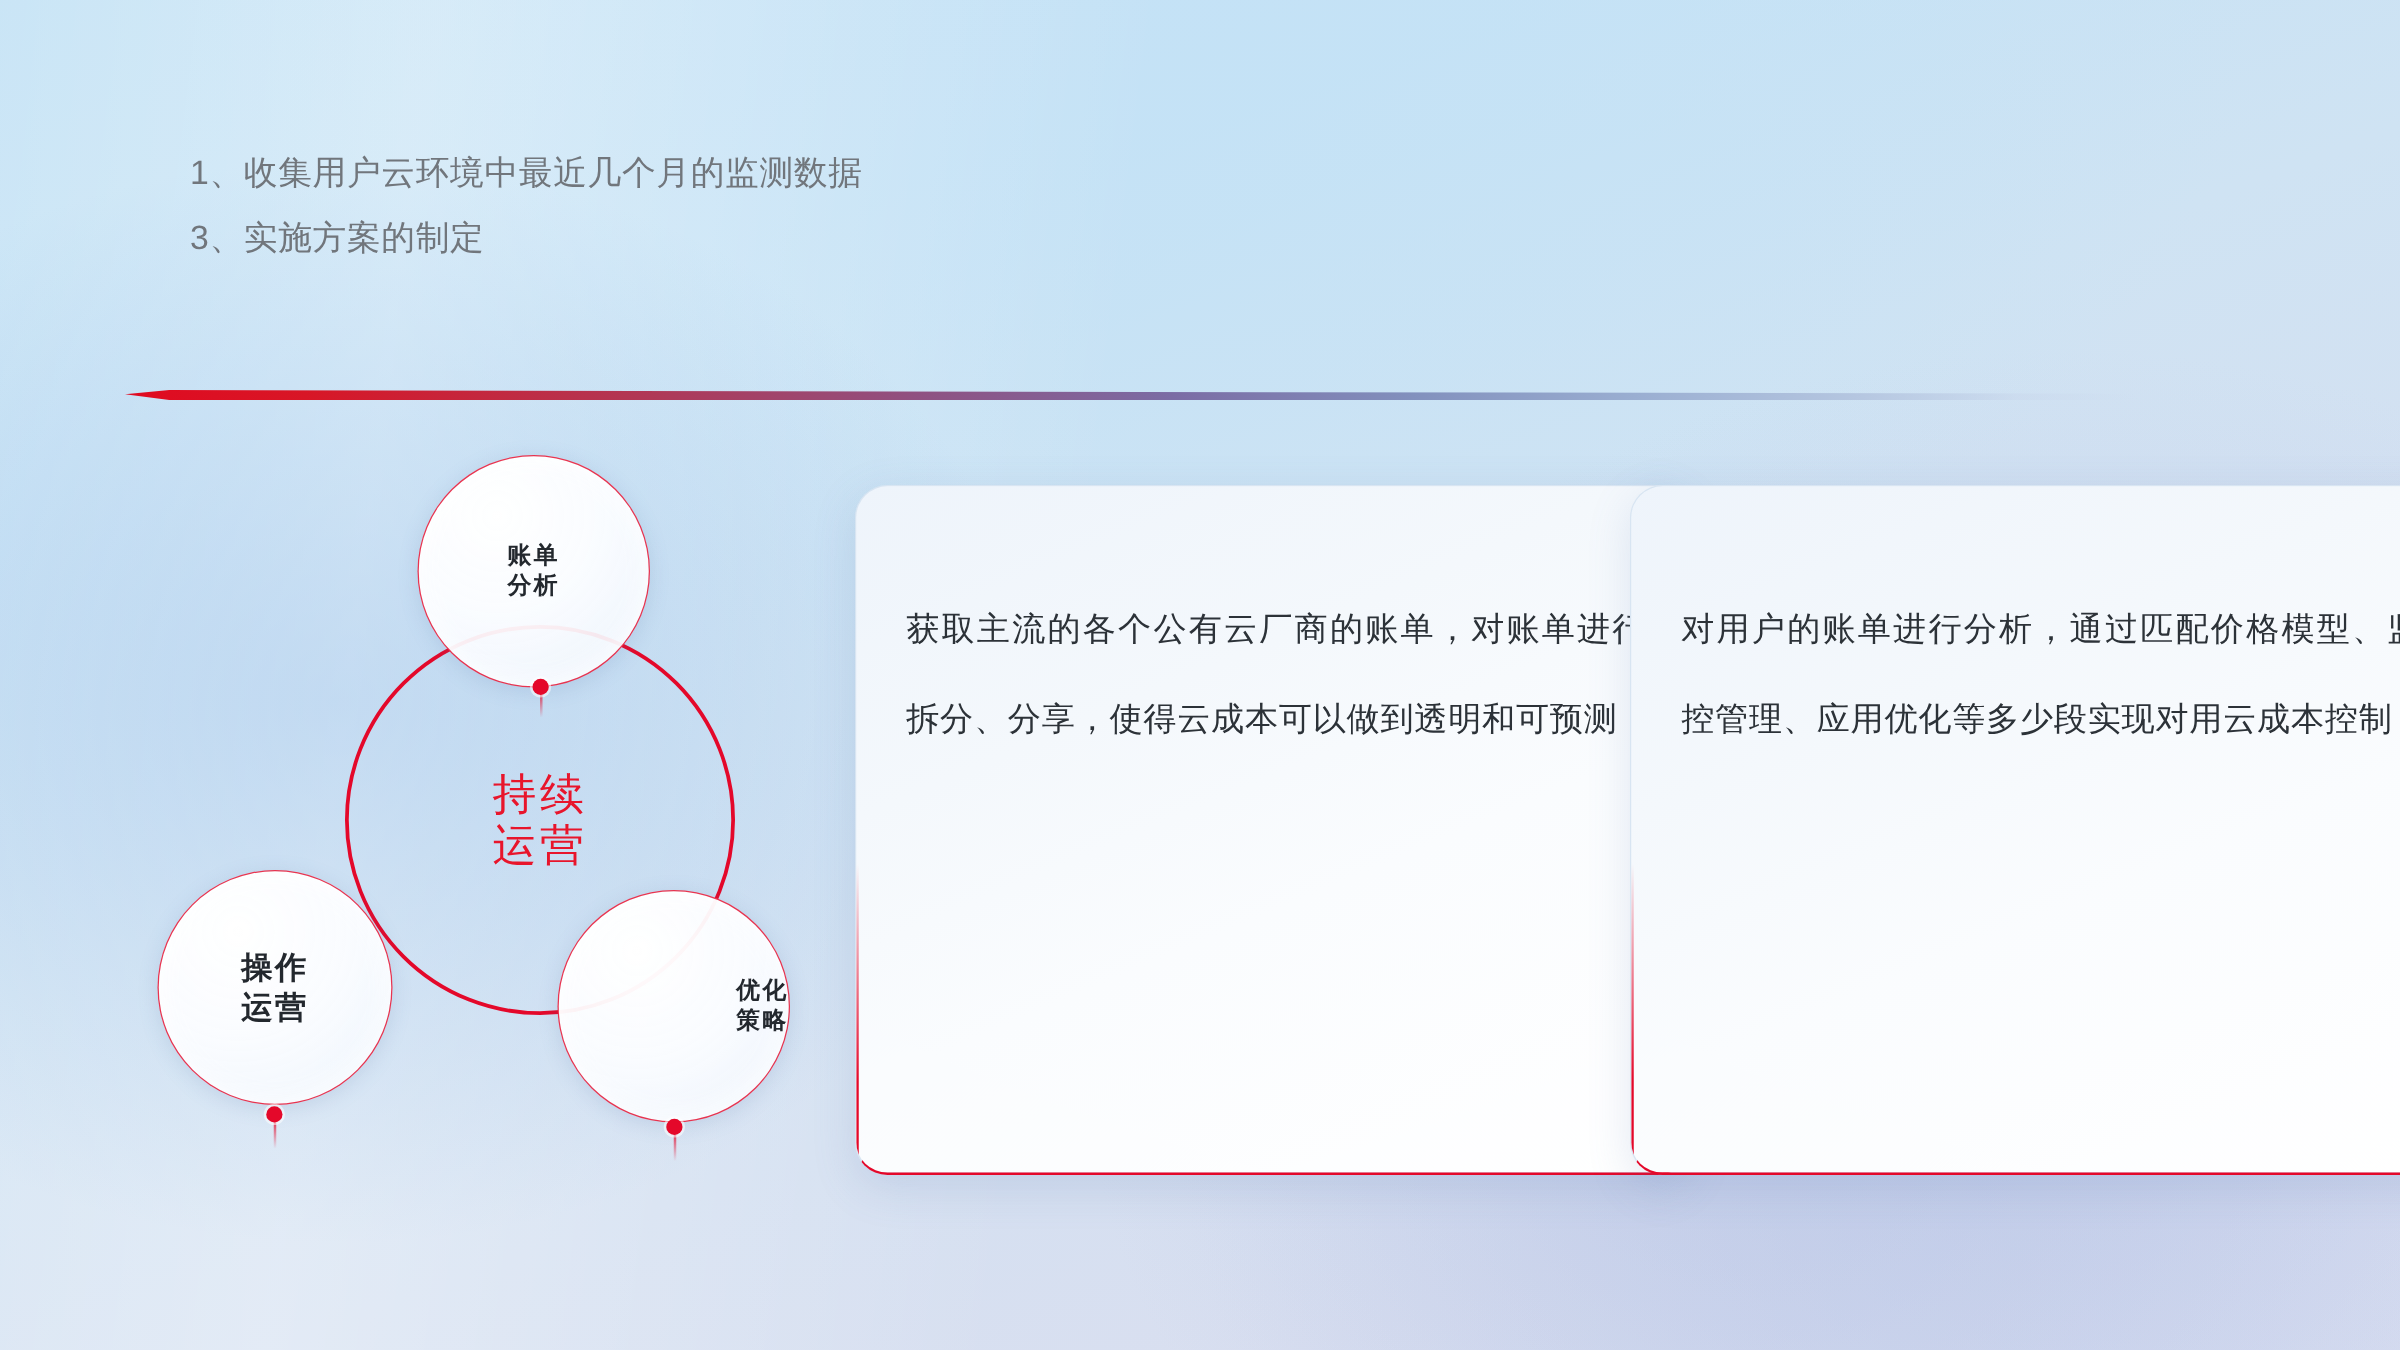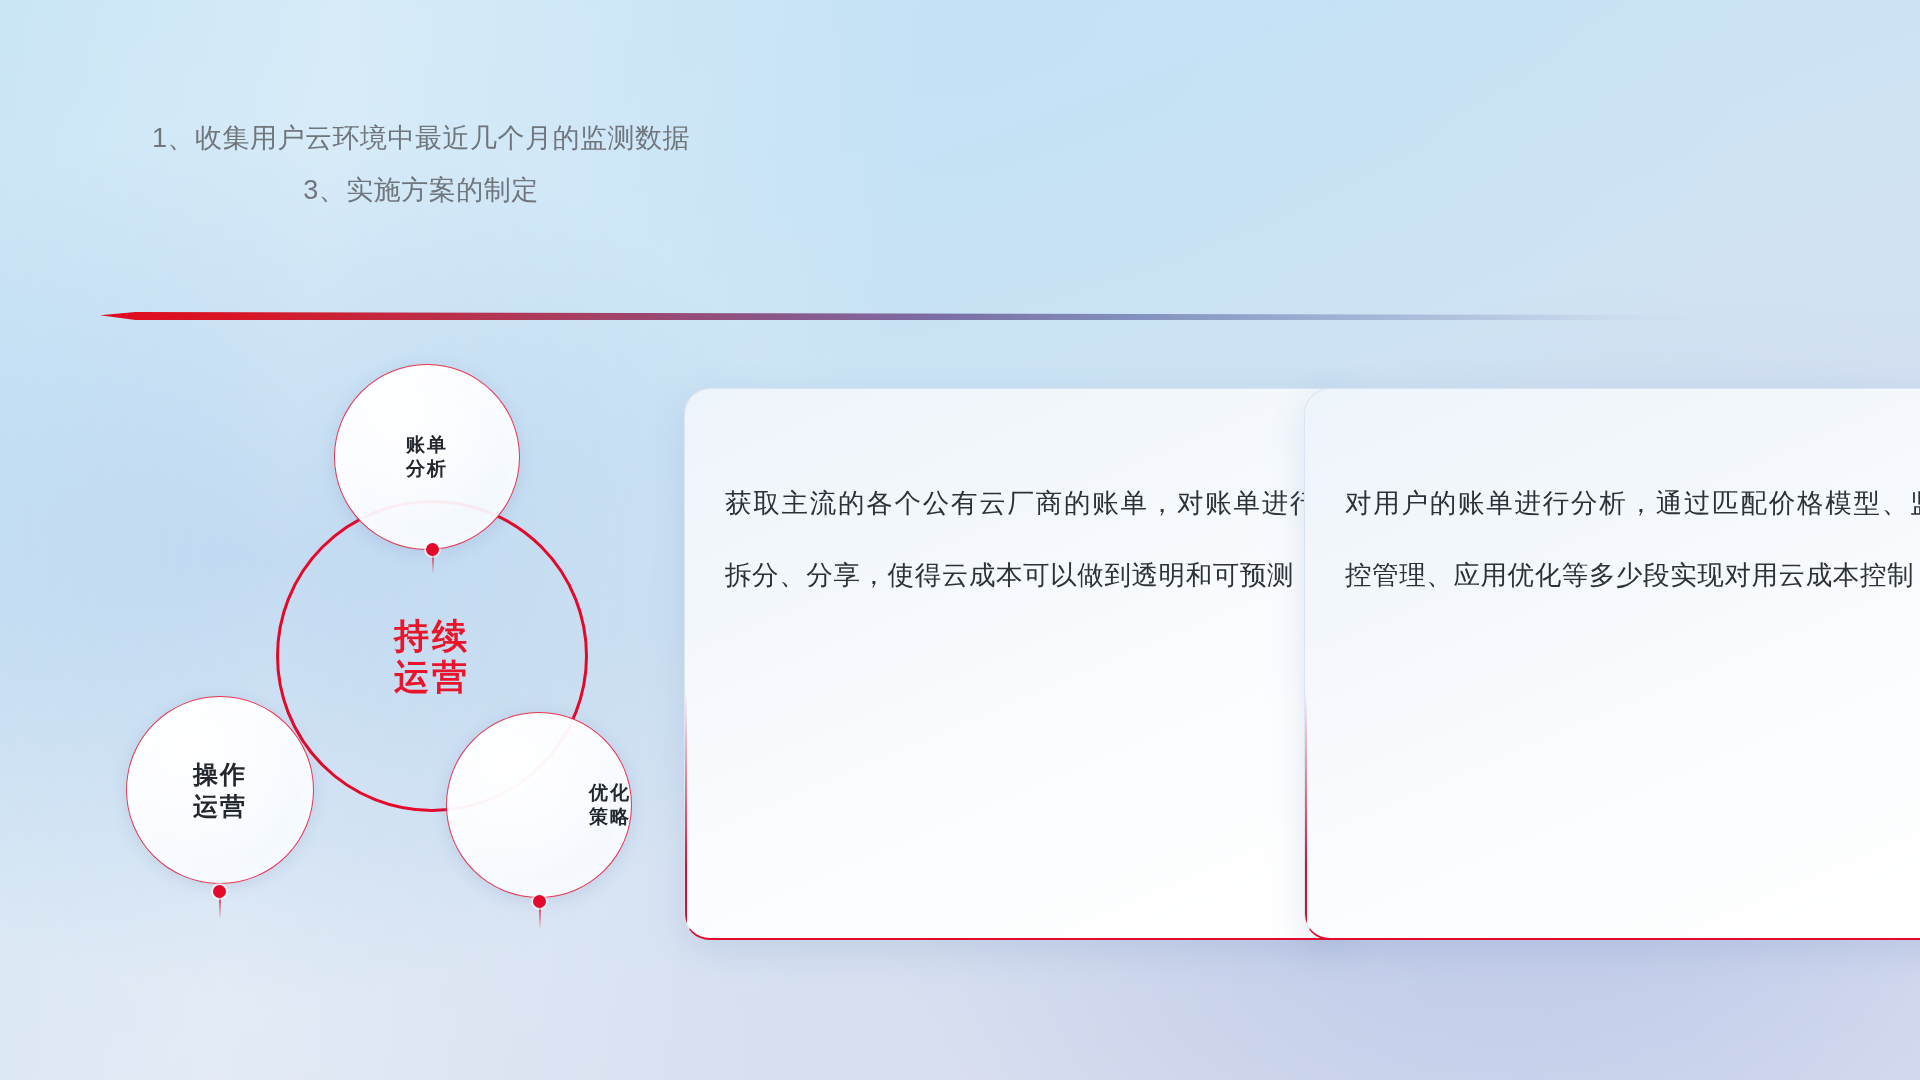--- a/index.html
+++ b/index.html
@@ -22,21 +22,21 @@
     background:linear-gradient(105deg, rgba(255,255,255,0.0) 0%, rgba(255,255,255,0.35) 38%, rgba(255,255,255,0.0) 72%);
     transform:rotate(-8deg); pointer-events:none;
   }
   #slide::after {
     content:""; position:absolute; right:-5%; bottom:-25%; width:60%; height:90%;
     background:radial-gradient(ellipse at 50% 50%, rgba(170,186,224,0.38) 0%, rgba(170,186,224,0) 70%);
     pointer-events:none;
   }
 
   
-  .steps { position:absolute; z-index:3;text-align:center; }
+  .steps { position:absolute; z-index:3; }
   .steps-left  { left:152px; top:112px; }
   .steps-right { left:1002px; top:150px; }
   .step-line {
     font-size:27px; line-height:52px; color:#71767c;
     letter-spacing:0.5px; white-space:nowrap; font-weight:400;
   }
 
   
   .divider-wrap {
     position:absolute; left:100px; top:312px; width:1610px; height:12px; z-index:3;
@@ -52,21 +52,21 @@
 
   
   .diagram { position:absolute; left:96px; top:352px; width:560px; height:600px; z-index:4; }
   .ring {
     position:absolute; left:180px; top:148px; width:312px; height:312px;
     border-radius:50%; border:3.2px solid #e4082a;
   }
   .ring-center {
     position:absolute; left:180px; top:148px; width:312px; height:312px;
     display:flex; flex-direction:column; align-items:center; justify-content:center;
-    color:#e8152b; font-size:35px; font-weight:bold; line-height:1.18; letter-spacing:3px;
+    color:#e8152b; font-size:35px; font-weight:normal; line-height:1.18; letter-spacing:3px;
   }
   .bubble {
     position:absolute; border-radius:50%;
     border:1.6px solid rgba(228,8,42,0.82);
     background:
       radial-gradient(circle at 34% 26%, rgba(255,255,255,0.99) 0%, rgba(252,253,255,0.95) 45%, rgba(239,245,252,0.90) 100%);
     box-shadow:0 3px 16px rgba(90,120,170,0.18), inset 0 0 22px rgba(255,255,255,0.9);
     display:flex; flex-direction:column; align-items:center; justify-content:center;
     color:#23282e; font-weight:bold; line-height:1.28; letter-spacing:2px;
   }

